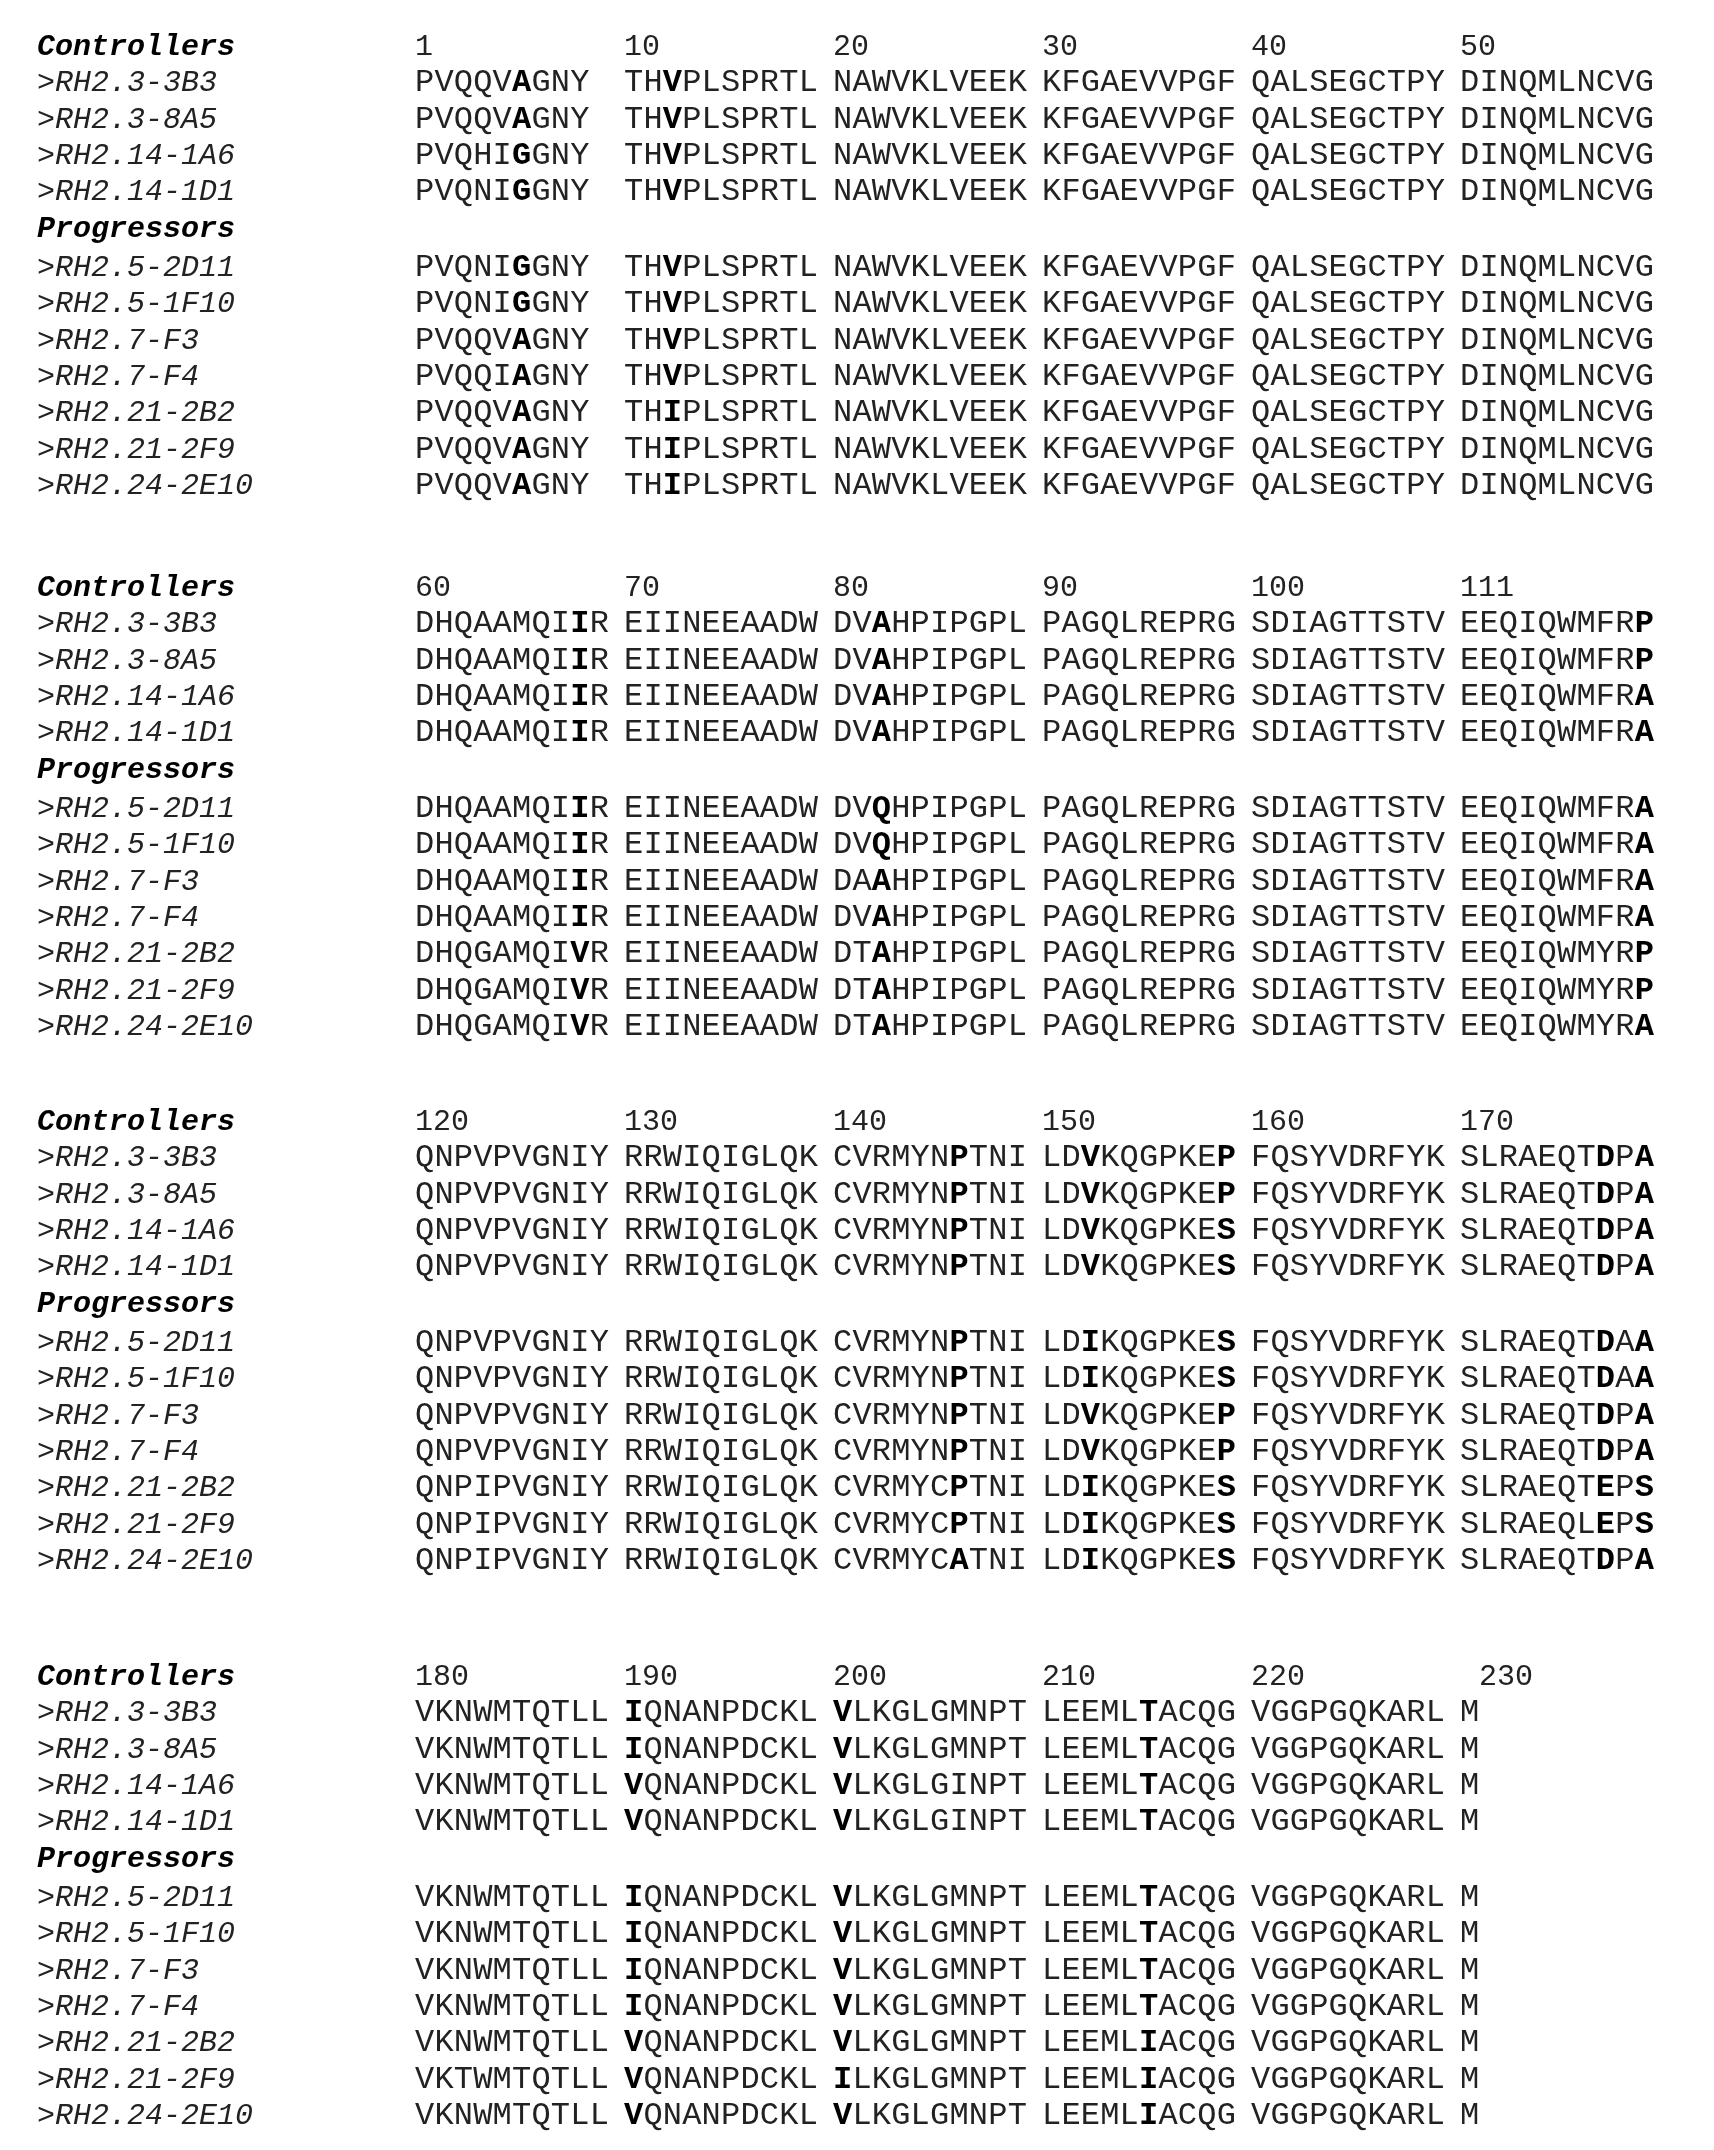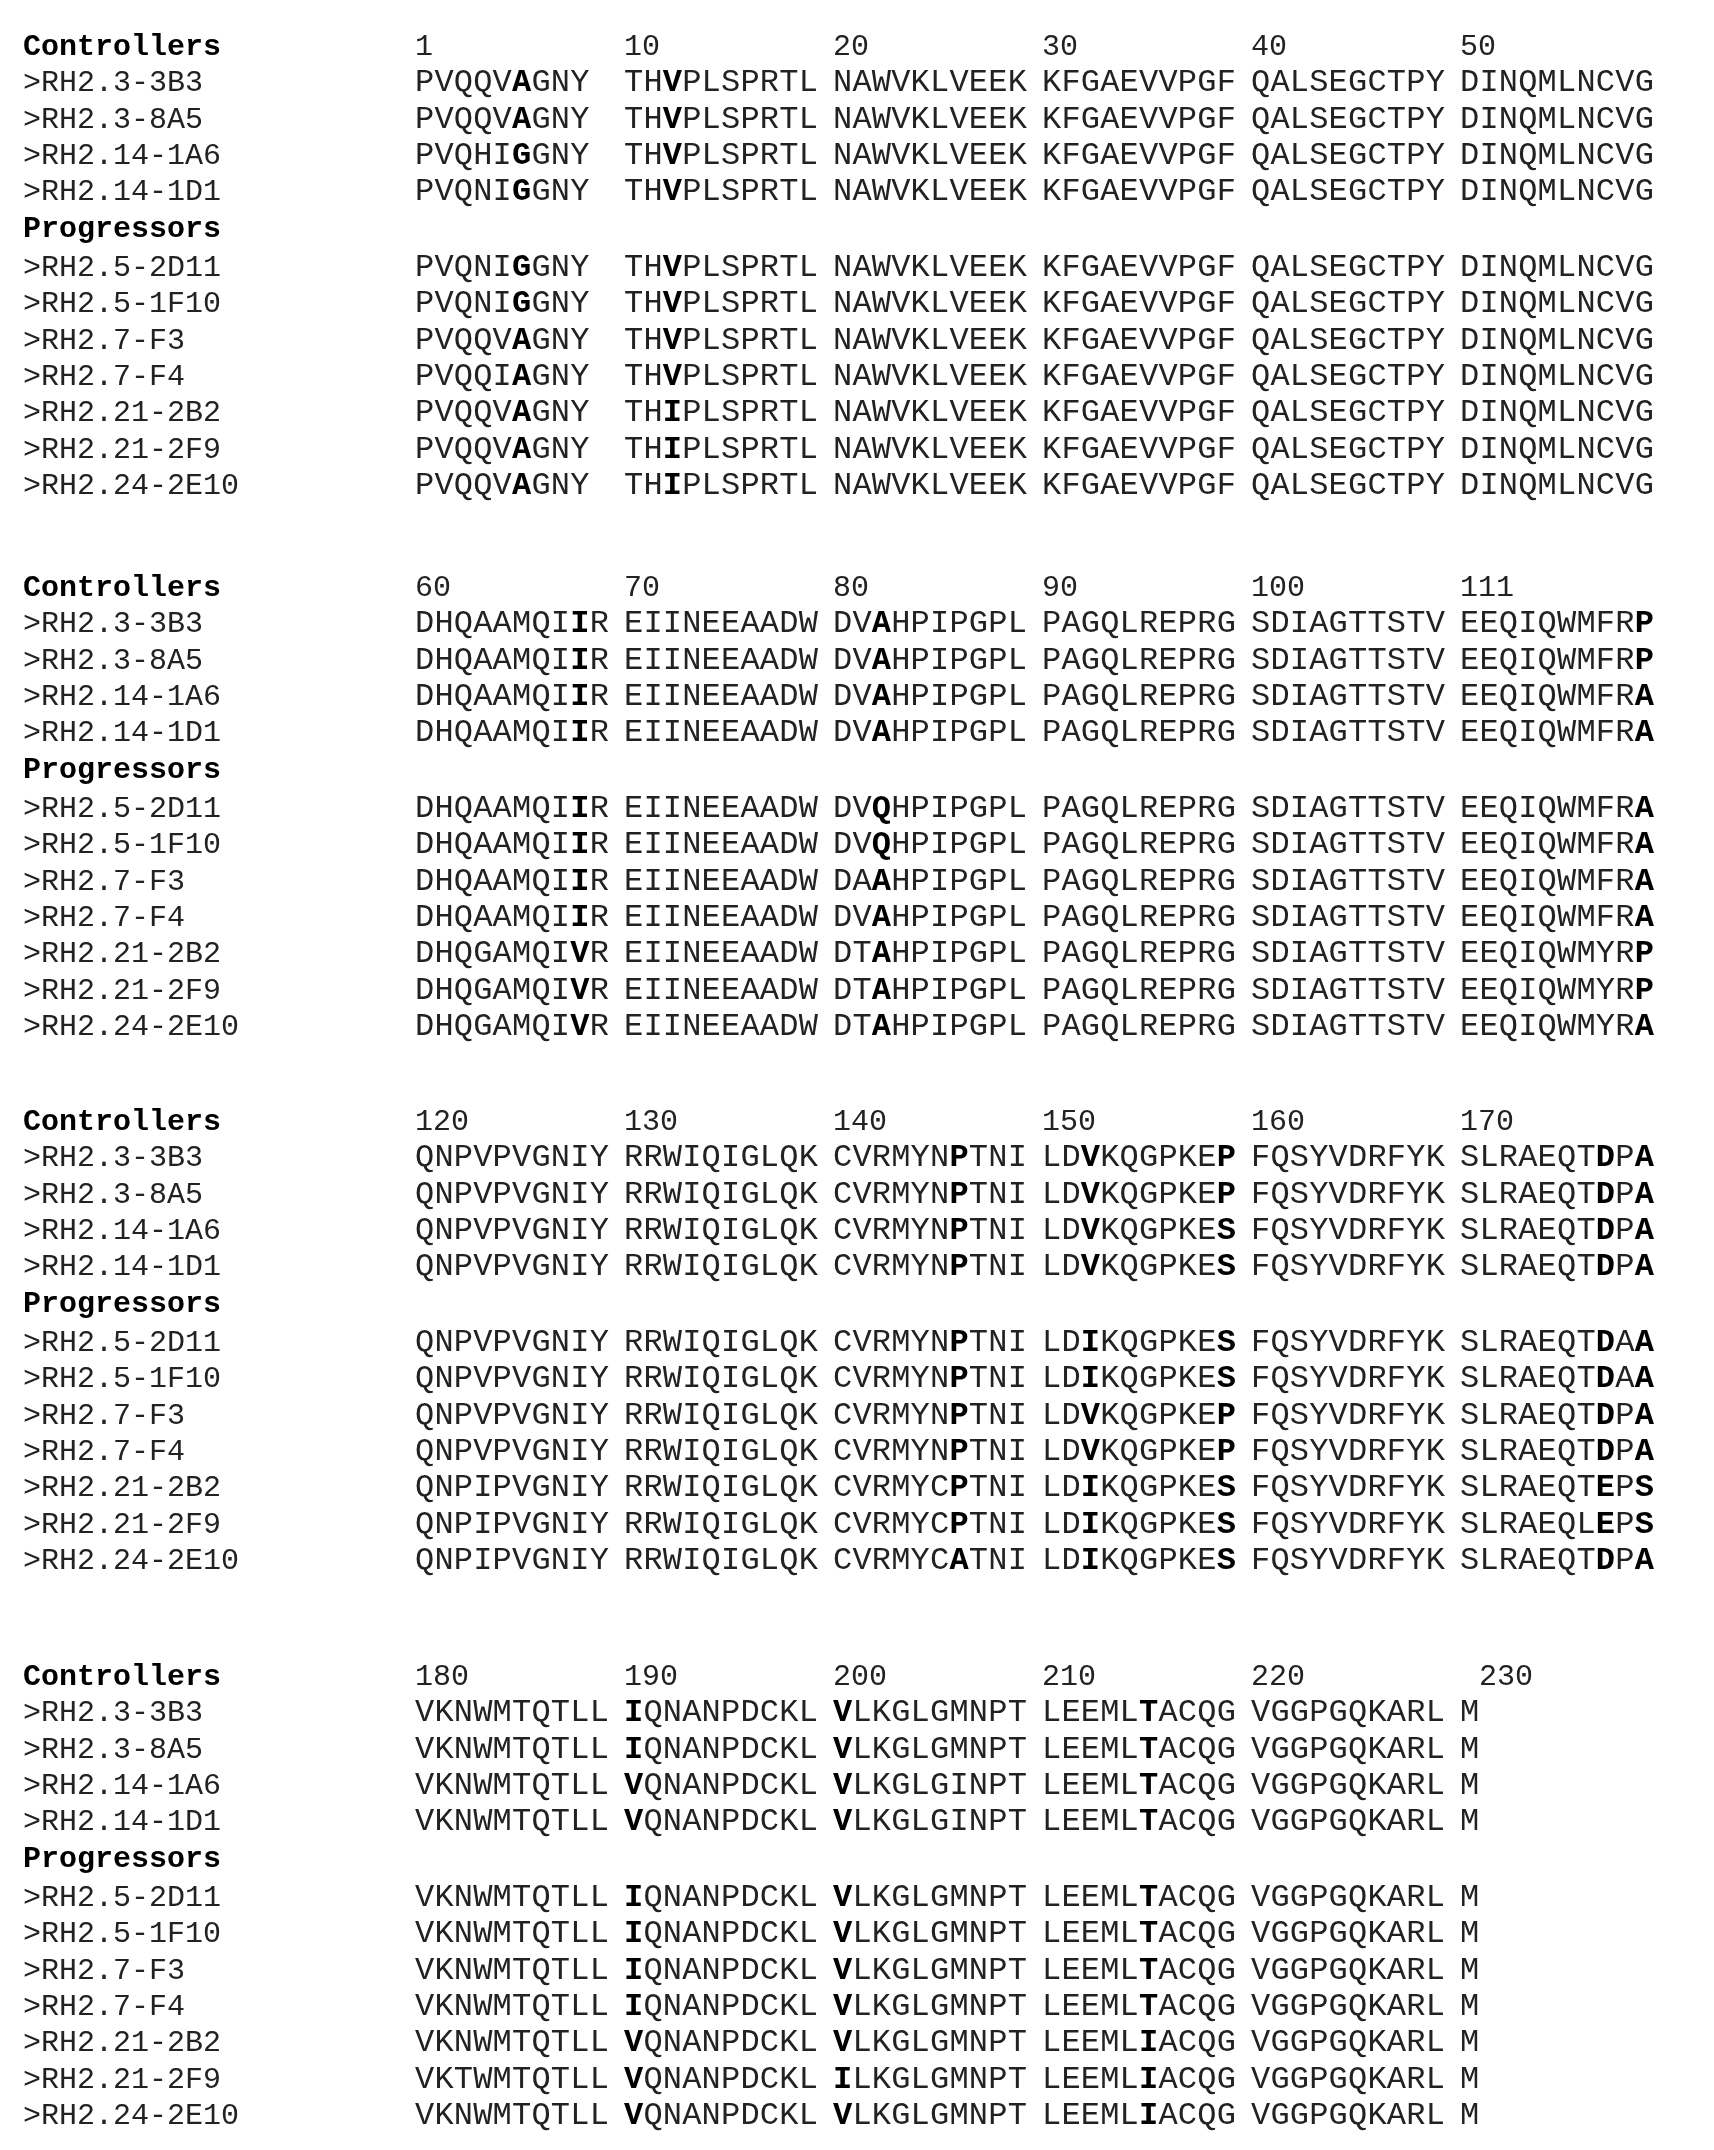--- a/index.html
+++ b/index.html
@@ -4,22 +4,22 @@
 <style>
   html, body { margin: 0; padding: 0; background: #ffffff; }
   body {
     width: 1715px; height: 2151px; position: relative; overflow: hidden;
     font-family: "Liberation Mono", "DejaVu Sans Mono", monospace;
     color: #1a1a1a;
   }
   .block { position: absolute; left: 0; width: 1715px; }
   .row { position: absolute; left: 0; height: 36px; white-space: pre; }
   .label {
-    position: absolute; left: 23px; top: 0;
-    font-size: 30px; line-height: 36px; color: #222;
+    position: absolute; left: 37px; top: 0;
+    font-size: 30px; line-height: 36px; color: #222; font-style: italic;
   }
   .group-label {
     font-weight: bold; color: #000; font-family: "Liberation Mono", "DejaVu Sans Mono", monospace;
   }
   .seq {
     position: absolute; left: 415px; top: 0;
     font-size: 32px; line-height: 36px; letter-spacing: 0.2px; color: #222;
   }
   .ruler { position: absolute; left: 415px; top: 0; font-size: 30px; line-height: 36px; color: #222; }
   .tick { position: absolute; top: 0; }

